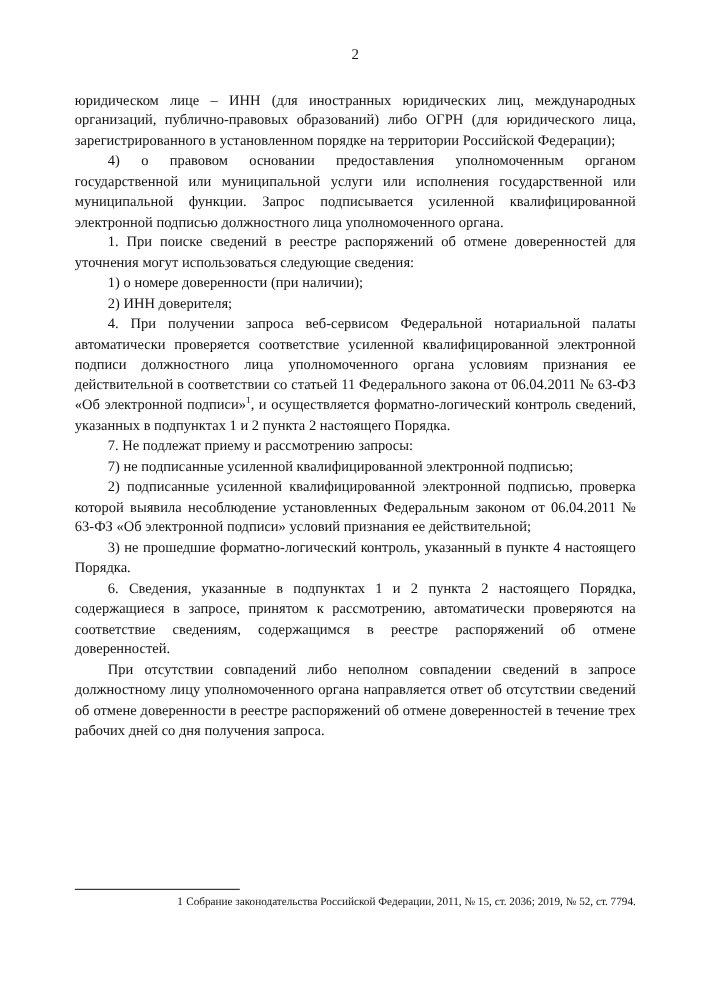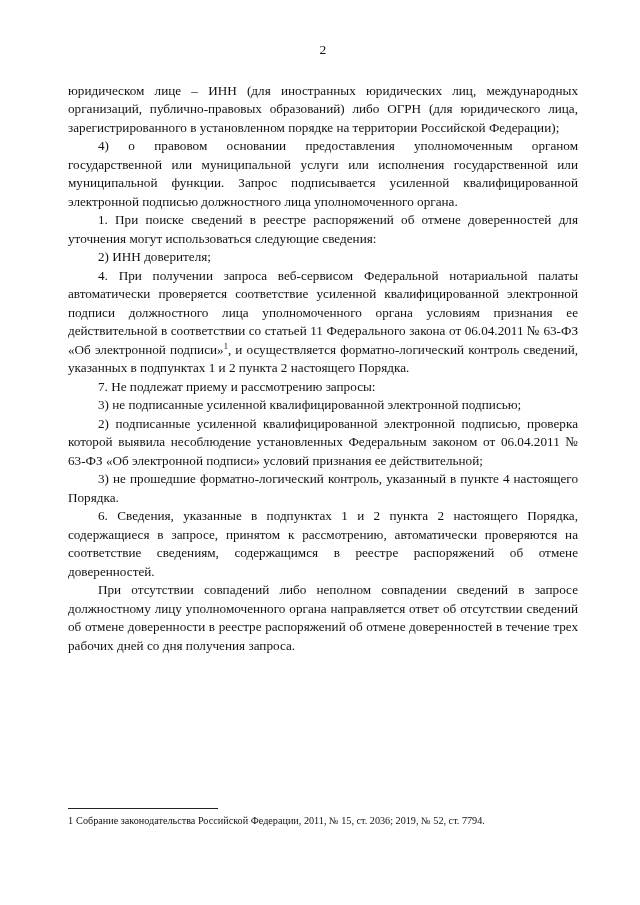--- a/index.html
+++ b/index.html
@@ -59,43 +59,44 @@
   }
   .footnote-rule {
     width: 150px;
     height: 1px;
     background: #222;
     margin-bottom: 5px;
   }
   .footnote {
     font-size: 10.2px;
     line-height: 1.3;
-    text-align: left;
+    text-align: right;
     margin: 0;
   }
   .footnote .fn-num {
     font-size: 10.2px;
     margin-right: 3px;
   }
 </style>
 </head>
 <body>
 
 <div class="page">
 
   <div class="page-number">2</div>
 
   <div class="body-text">
     <p class="para noindent">юридическом лице – ИНН (для иностранных юридических лиц, международных организаций, публично-правовых образований) либо ОГРН (для юридического лица, зарегистрированного в установленном порядке на территории Российской Федерации);</p>
     <p class="para">4) о правовом основании предоставления уполномоченным органом государственной или муниципальной услуги или исполнения государственной или муниципальной функции. Запрос подписывается усиленной квалифицированной электронной подписью должностного лица уполномоченного органа.</p>
     <p class="para last-left">1. При поиске сведений в реестре распоряжений об отмене доверенностей для уточнения могут использоваться следующие сведения:</p>
+    <p class="para last-left">1) о номере доверенности (при наличии);</p>
     <p class="para last-left">2) ИНН доверителя;</p>
     <p class="para">4. При получении запроса веб-сервисом Федеральной нотариальной палаты автоматически проверяется соответствие усиленной квалифицированной электронной подписи должностного лица уполномоченного органа условиям признания ее действительной в соответствии со статьей 11 Федерального закона от 06.04.2011 № 63-ФЗ «Об электронной подписи»<sup>1</sup>, и осуществляется форматно-логический контроль сведений, указанных в подпунктах 1 и 2 пункта 2 настоящего Порядка.</p>
     <p class="para last-left">7. Не подлежат приему и рассмотрению запросы:</p>
-    <p class="para">3) не подписанные усиленной квалифицированной электронной подписью;</p>
+    <p class="para">7) не подписанные усиленной квалифицированной электронной подписью;</p>
     <p class="para">2) подписанные усиленной квалифицированной электронной подписью, проверка которой выявила несоблюдение установленных Федеральным законом от 06.04.2011 № 63-ФЗ «Об электронной подписи» условий признания ее действительной;</p>
     <p class="para">3) не прошедшие форматно-логический контроль, указанный в пункте 4 настоящего Порядка.</p>
     <p class="para">6. Сведения, указанные в подпунктах 1 и 2 пункта 2 настоящего Порядка, содержащиеся в запросе, принятом к рассмотрению, автоматически проверяются на соответствие сведениям, содержащимся в реестре распоряжений об отмене доверенностей.</p>
     <p class="para last-left">При отсутствии совпадений либо неполном совпадении сведений в запросе должностному лицу уполномоченного органа направляется ответ об отсутствии сведений об отмене доверенности в реестре распоряжений об отмене доверенностей в течение трех рабочих дней со дня получения запроса.</p>
   </div>
 
   <div class="footnote-wrap">
     <div class="footnote-rule"></div>
     <p class="footnote"><span class="fn-num">1</span><span>Собрание законодательства Российской Федерации, 2011, № 15, ст. 2036; 2019, № 52, ст. 7794.</span></p>
   </div>

